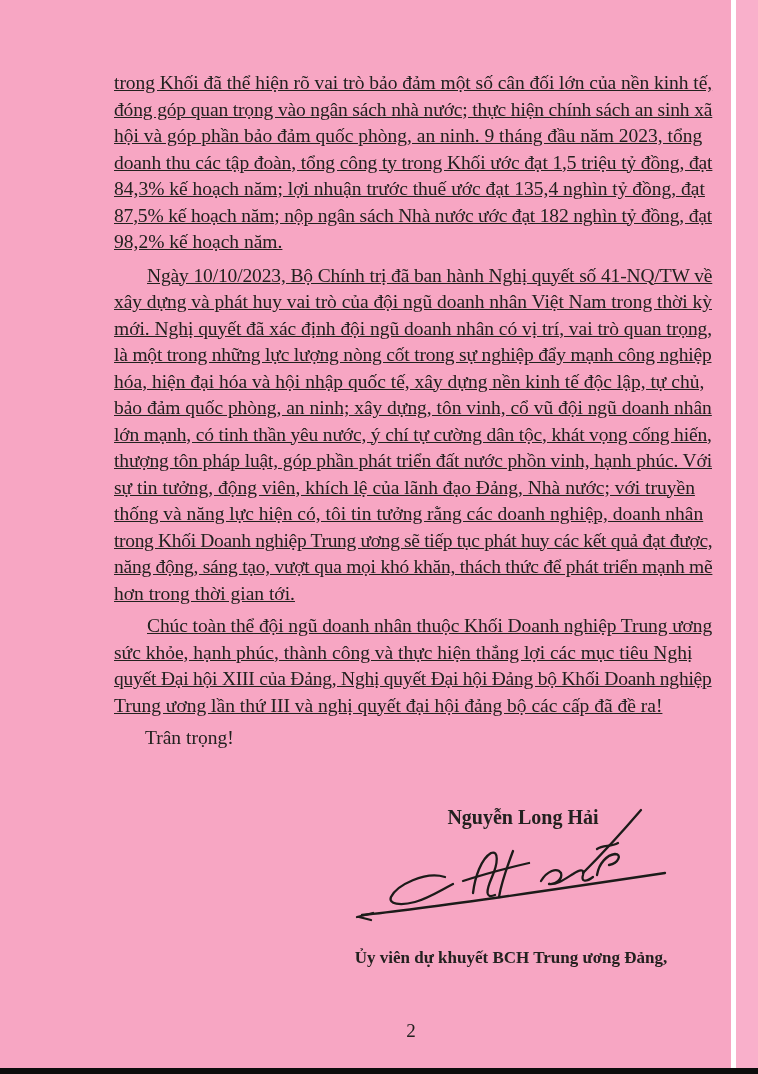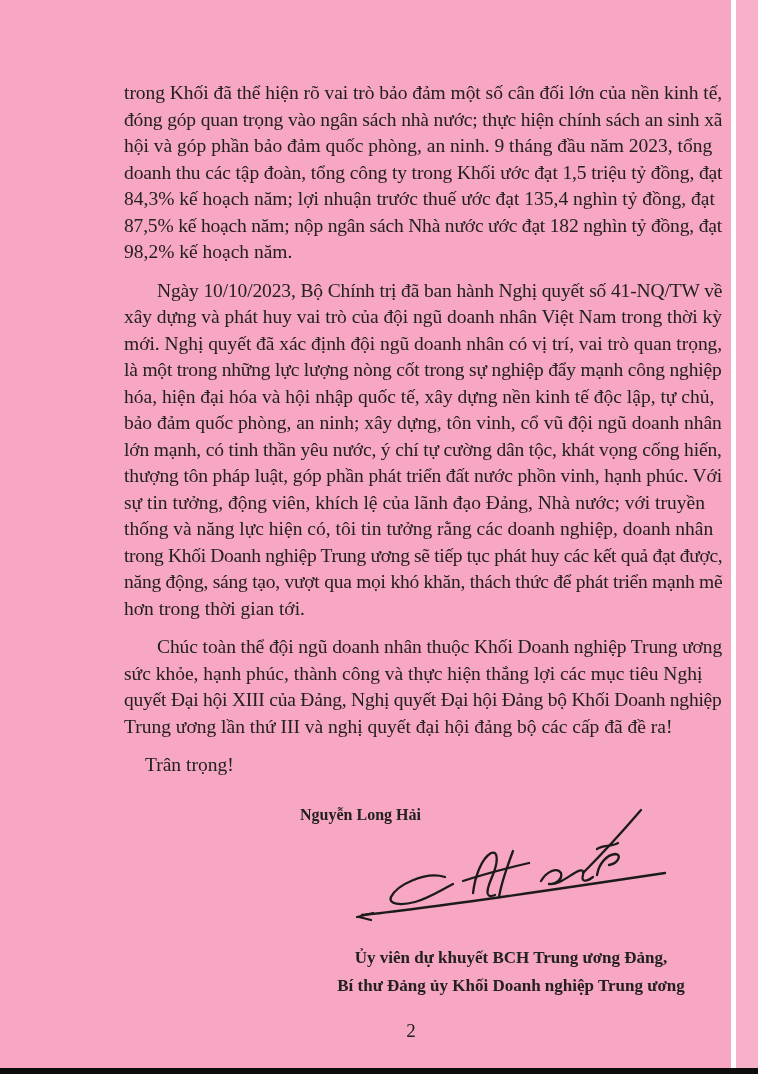--- a/index.html
+++ b/index.html
@@ -22,39 +22,39 @@
     position:absolute;
     left:112px;top:68px;width:598px;
     font-size:19.5px;
   }
   .line{
     display:block;
     line-height:26.5px;
     white-space:nowrap;
     overflow:visible;
   }
-  .para{margin:12px;}
+  .para{margin:2px;text-decoration:underline;}
   .para.indent .line:first-child{text-indent:33px;}
   .salutation{
     margin-top:9px;
     line-height:26.5px;
     font-style:italic;
     text-indent:20px;
   }
   .para-resolution{margin-top:7px;}
   .para-wishes{margin-top:6px;}
   .closing{
     margin-top:6px;
     line-height:26.5px;
     text-indent:33px;
     font-family:Liberation Serif, serif;
   }
   .signer-name{
-    position:absolute;top:806px;left:300px;width:422px;
-    text-align:left;font-weight:bold;font-size:16px;
+    position:absolute;top:806px;left:312px;width:422px;
+    text-align:center;font-weight:bold;font-size:20px;
     white-space:nowrap;
   }
   .signature-svg{
     position:absolute;left:345px;top:805px;width:325px;height:120px;
   }
   .signer-titles{
     position:absolute;top:944px;left:281px;width:460px;
     text-align:center;font-weight:bold;font-size:17px;line-height:28px;
     white-space:nowrap;
   }
@@ -135,21 +135,20 @@
     <path class="sig-stroke" d="M118,76 C 136,70 158,64 184,58"></path>
 
     <path class="sig-stroke" d="M196,76 C 202,66 212,62 216,68 C 218,74 210,80 204,79 C 212,80 220,74 228,69 C 234,65 240,63 238,70 C 236,76 240,78 248,72"></path>
 
     <path class="sig-stroke" d="M252,70 C 254,58 262,50 270,49 C 277,49 274,58 264,60"></path>
     <path class="sig-stroke" d="M252,44 C 258,40 266,42 273,38"></path>
   </svg>
 
   <div class="signer-titles">
     <div>Ủy viên dự khuyết BCH Trung ương Đảng,</div>
-    <div>Bí thư Đảng ủy Khối Doanh nghiệp Trung ương</div>
   </div>
 
   <div class="pagenum">2</div>
 
   <div class="scan-right-strip"></div>
   <div class="scan-edge-line"></div>
   <div class="scan-bottom-bar"></div>
 </div>
 
 </body></html>

